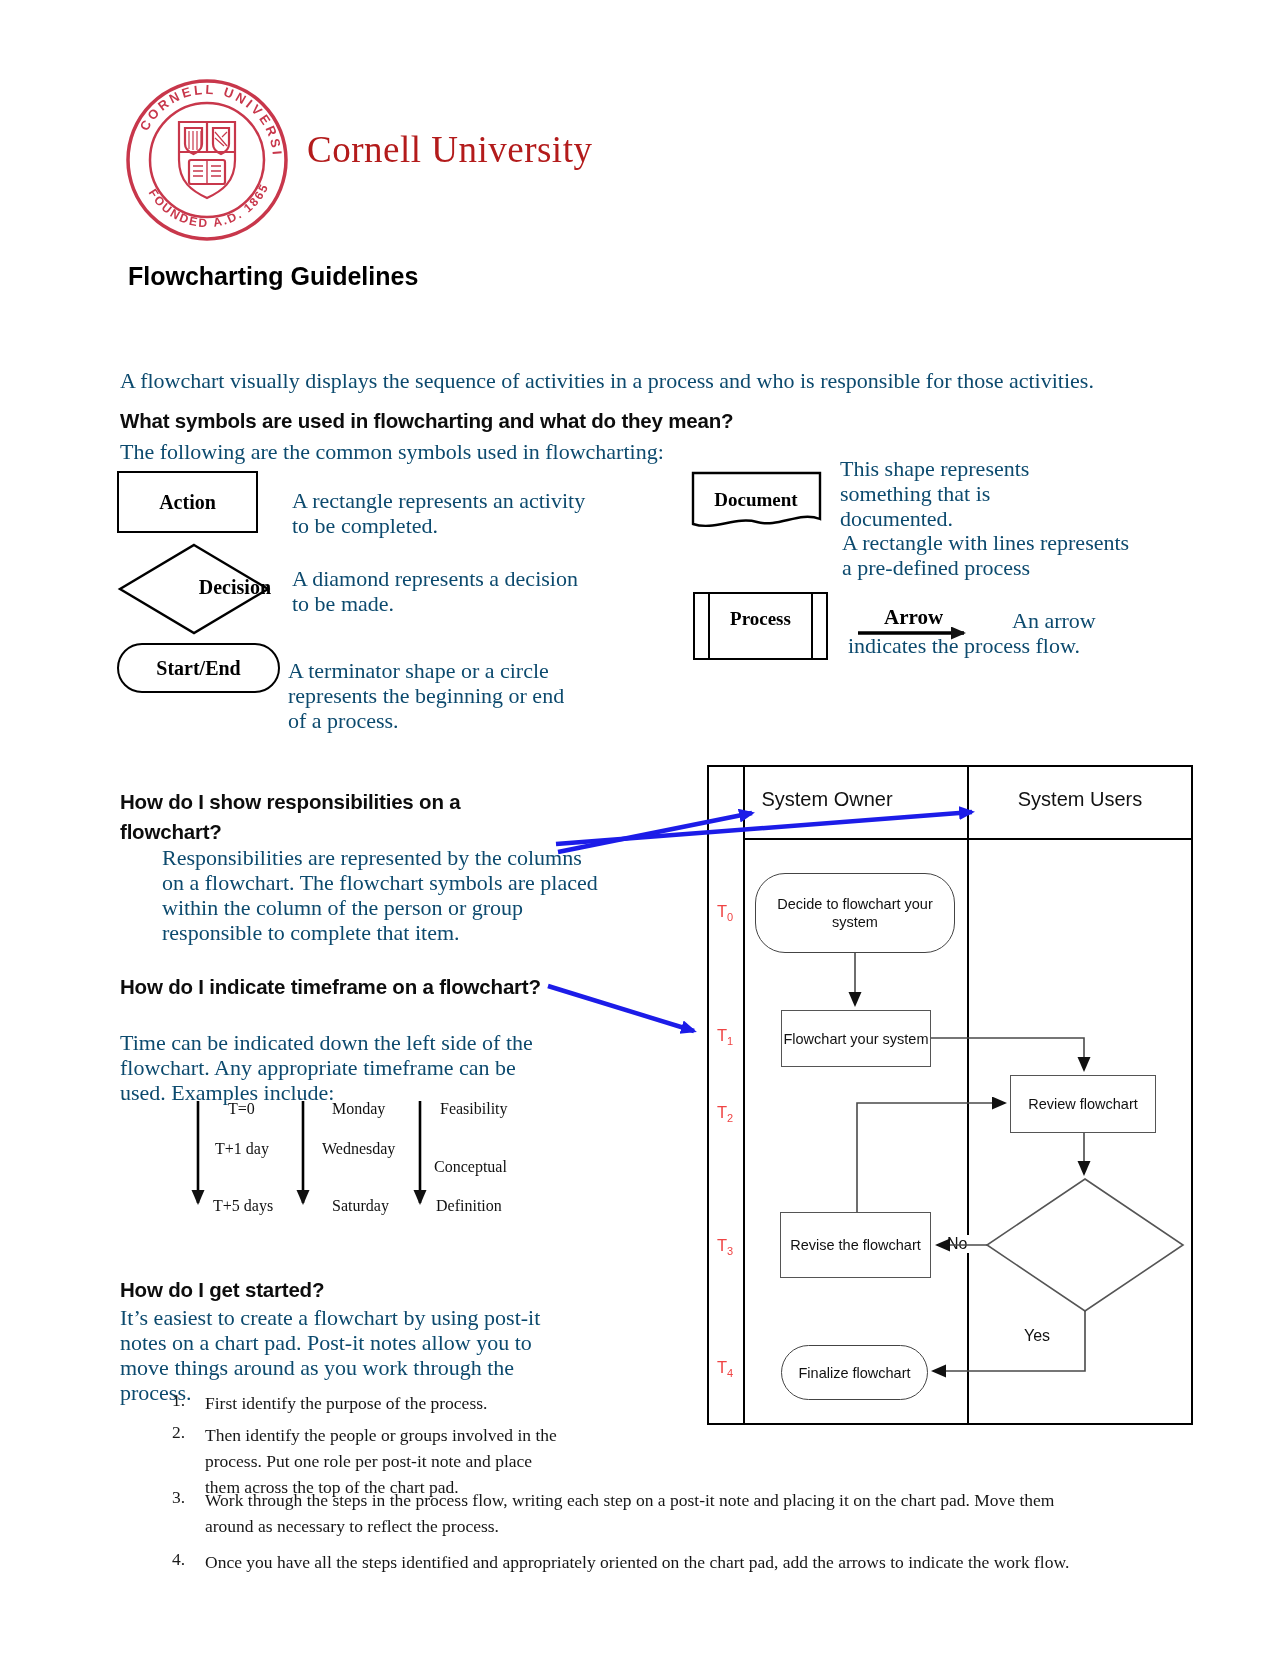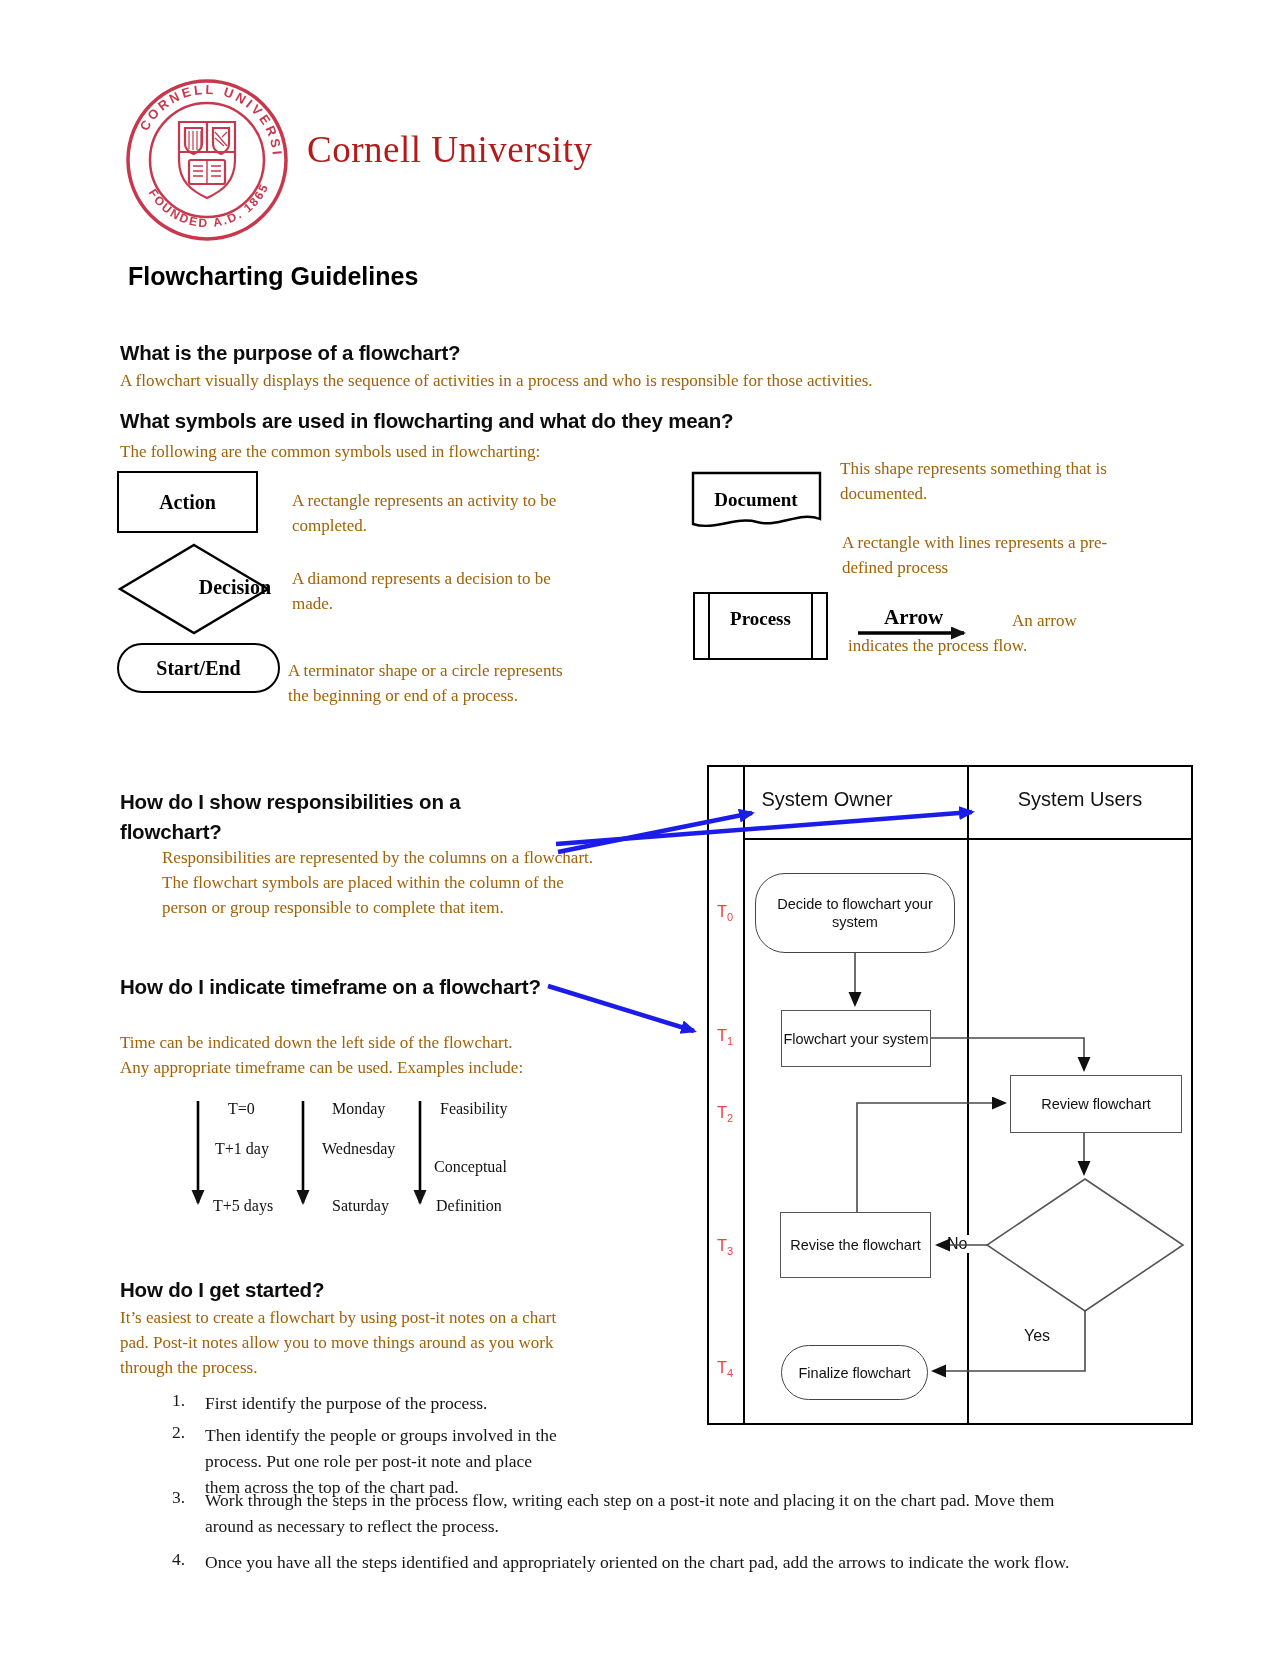--- a/index.html
+++ b/index.html
@@ -1,20 +1,20 @@
 <!DOCTYPE html>
 <html><head>
 <meta charset="utf-8">
 <style>
   html,body{margin:0;padding:0;background:#fff;}
   .page{position:relative;width:1280px;height:1656px;background:#ffffff;overflow:hidden;
         font-family:"Liberation Serif", serif;color:#1a1a1a;}
   .abs{position:absolute;}
   .ser{font-family:"Liberation Serif", serif;}
-  .body-text{font-size:17px;line-height:25px;color:#a16207;}
+  .body-text{font-size:22px;line-height:25px;color:#0c4a6e;}
   .heading{font-family:"Liberation Sans", sans-serif;font-weight:bold;font-size:20.5px;
            line-height:30px;color:#0d0d0d;letter-spacing:-0.2px;}
   .doc-title{font-family:"Liberation Sans", sans-serif;font-weight:bold;font-size:25px;color:#000;}
   .wordmark{font-family:"Liberation Serif", serif;font-size:37px;letter-spacing:0.5px;}
   .sym-label{font-family:"Liberation Serif", serif;font-weight:bold;font-size:20px;color:#000;}
   .shape{box-sizing:border-box;display:flex;align-items:center;justify-content:center;text-align:center;}
   .action-rect{border:2.5px solid #000;background:#fff;}
   .stadium{border:2px solid #000;border-radius:26px;background:#fff;}
   .proc-rect{border:2.5px solid #000;background:#fff;position:relative;margin-top:36px;}
   .proc-inner{position:absolute;top:0;bottom:0;width:0;border-left:2.5px solid #000;}
@@ -64,21 +64,20 @@
 
       <rect x="66" y="84" width="36" height="24" rx="2"></rect>
       <path d="M84,84 v24 M70,90 h10 M70,95 h10 M70,100 h10 M88,90 h10 M88,95 h10 M88,100 h10" stroke-width="1.4"></path>
     </g>
   </svg>
 
   <div class="abs wordmark" style="left:307px;top:128px;color:#b31b1b;">Cornell University</div>
 
   <div class="abs doc-title" style="left:128px;top:262px;">Flowcharting Guidelines</div>
 
-  <div class="abs heading" style="left:120px;top:338px;">What is the purpose of a flowchart?</div>
   <div class="abs body-text" style="left:120px;top:368px;width:1010px;">A flowchart visually displays the sequence of activities in a process and who is responsible for those activities.</div>
 
   <div class="abs heading" style="left:120px;top:406px;">What symbols are used in flowcharting and what do they mean?</div>
   <div class="abs body-text" style="left:120px;top:439px;width:620px;">The following are the common symbols used in flowcharting:</div>
 
   <div class="abs shape action-rect" style="left:117px;top:471px;width:141px;height:62px;">
     <span class="sym-label">Action</span>
   </div>
   <div class="abs body-text" style="left:292px;top:488px;width:300px;">A rectangle represents an activity to be completed.</div>
 
@@ -157,21 +156,21 @@
   <div class="abs fc-header" style="left:967px;top:788px;width:226px;">System Users</div>
 
   <div class="abs t-label" style="left:707px;top:902px;"><span>T</span><sub>0</sub></div>
   <div class="abs t-label" style="left:707px;top:1026px;"><span>T</span><sub>1</sub></div>
   <div class="abs t-label" style="left:707px;top:1103px;"><span>T</span><sub>2</sub></div>
   <div class="abs t-label" style="left:707px;top:1236px;"><span>T</span><sub>3</sub></div>
   <div class="abs t-label" style="left:707px;top:1358px;"><span>T</span><sub>4</sub></div>
 
   <div class="abs node node-stadium" style="left:755px;top:873px;width:200px;height:80px;padding:0 18px;">Decide to flowchart your system</div>
   <div class="abs node" style="left:781px;top:1010px;width:150px;height:57px;">Flowchart your system</div>
-  <div class="abs node" style="left:1010px;top:1075px;width:172px;height:58px;">Review flowchart</div>
+  <div class="abs node" style="left:1010px;top:1075px;width:146px;height:58px;">Review flowchart</div>
   <div class="abs node" style="left:780px;top:1212px;width:151px;height:66px;">Revise the flowchart</div>
   <div class="abs node node-stadium" style="left:781px;top:1345px;width:147px;height:55px;">Finalize flowchart</div>
 
   <div class="abs" style="left:1008px;top:1212px;width:154px;height:66px;display:flex;align-items:center;justify-content:center;
        text-align:center;font-family:'Liberation Sans',sans-serif;font-size:13.5px;line-height:17px;color:#111;">Does the flowchart accurately represent the process?</div>
 
   <div class="abs branch-label" style="left:945px;top:1235px;">No</div>
   <div class="abs branch-label" style="left:1022px;top:1327px;">Yes</div>
 
   <svg class="abs overlay" style="left:0;top:0;" width="1280" height="1656" viewBox="0 0 1280 1656">

